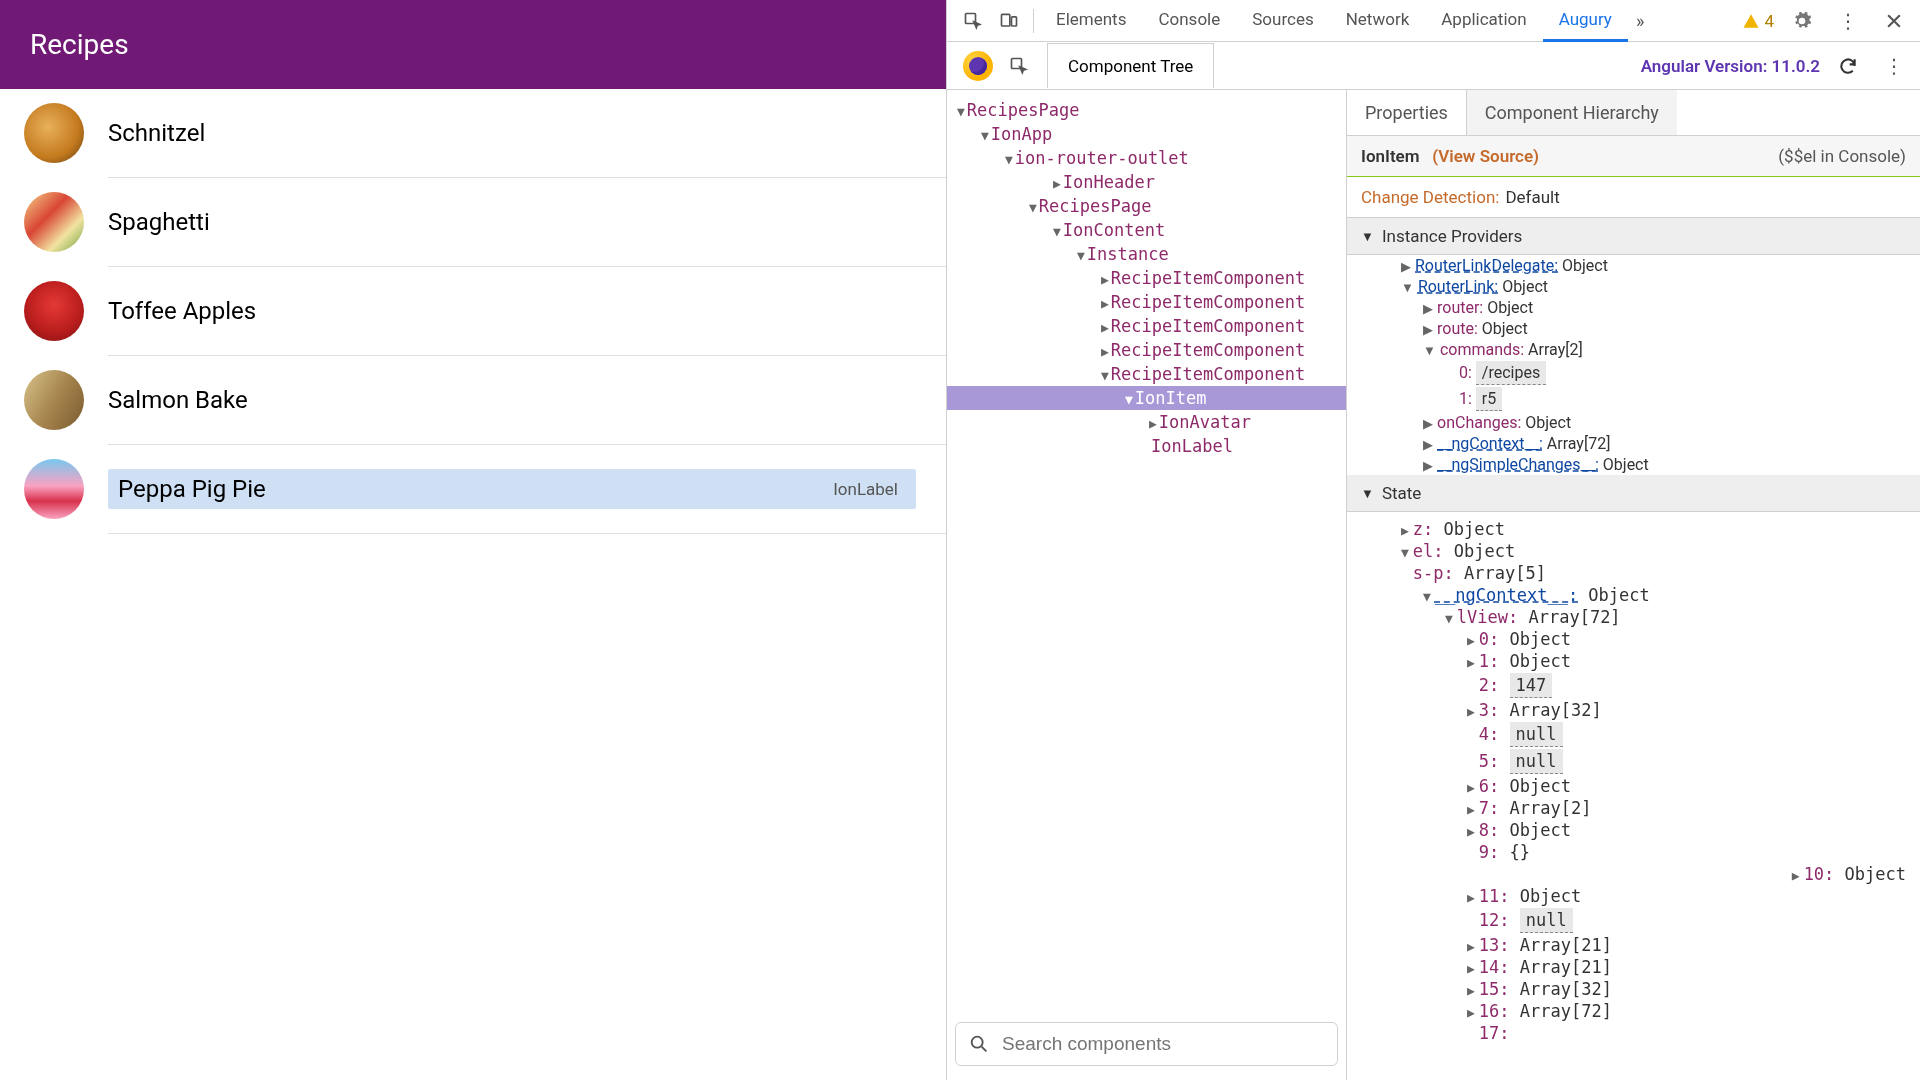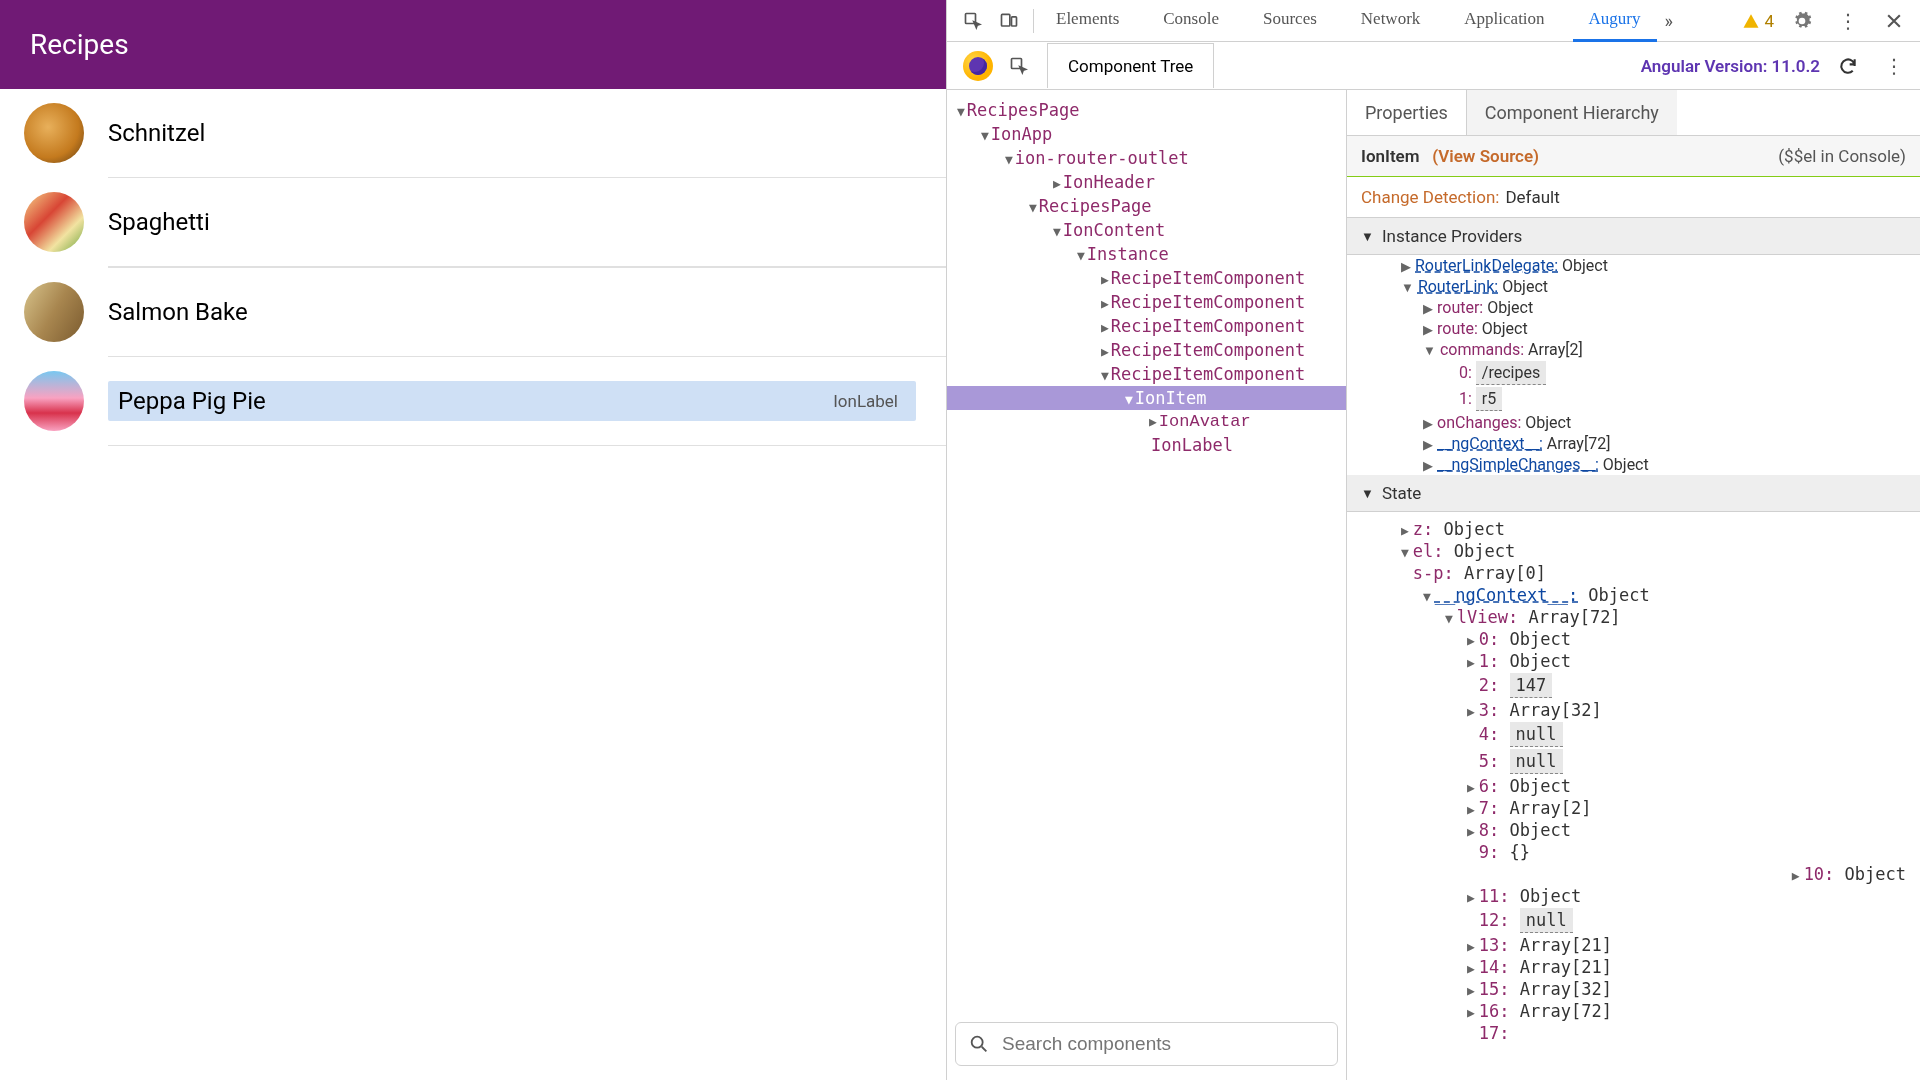--- a/index.html
+++ b/index.html
@@ -19,21 +19,21 @@
 .av2 { background: linear-gradient(135deg, #f7d58a 0%, #d84635 40%, #f2e3a1 70%, #6ba33b 100%); }
 .av3 { background: radial-gradient(circle at 50% 40%, #e53935 0%, #b71c1c 60%, #7a1515 100%); }
 .av4 { background: linear-gradient(120deg, #d8c48c 0%, #a8864f 50%, #7a5a2e 100%); }
 .av5 { background: linear-gradient(180deg, #78c7f0 0%, #f9a2c1 45%, #d8324c 70%, #f9a2c1 100%); }
 
 .devtools { flex: 1; height: 100%; border-left: 1px solid #d0d0d0; display: flex; flex-direction: column; background: #fff; }
 .dt-tabbar { display: flex; align-items: center; border-bottom: 1px solid #d0d0d0; height: 42px; padding: 0 8px; }
 .dt-icon-btn { padding: 8px; display: flex; align-items: center; justify-content: center; color: #555; }
 .dt-icon-btn svg { width: 20px; height: 20px; }
 .dt-divider { width: 1px; height: 24px; background: #d0d0d0; margin: 0 6px; }
-.dt-tabs { display: flex; gap: 12px; font-family: Liberation Serif, serif; }
+.dt-tabs { display: flex; gap: 0; }
 .dt-tab { padding: 10px 16px; font-size: 17px; color: #555; cursor: pointer; }
 .dt-tab.active { color: #1a73e8; border-bottom: 3px solid #1a73e8; }
 .dt-tabbar-right { margin-left: auto; display: flex; align-items: center; gap: 10px; }
 .warning-badge { color: #b08000; font-size: 17px; display: flex; align-items: center; gap: 4px; }
 
 .augury-bar { display: flex; align-items: center; border-bottom: 1px solid #d0d0d0; height: 48px; padding: 0 8px; }
 .augury-logo { width: 30px; height: 30px; border-radius: 50%; background: radial-gradient(circle at 35% 35%, #ffd84d 0%, #ffb400 60%); display: flex; align-items: center; justify-content: center; margin: 0 8px; }
 .augury-logo-inner { width: 18px; height: 18px; border-radius: 50%; background: #5e35b1; box-shadow: inset -3px -3px 0 #4527a0; }
 .augury-tab { border: 1px solid #d0d0d0; border-bottom: none; padding: 12px 20px; font-size: 17px; background: #fff; margin-left: 10px; }
 .augury-right { margin-left: auto; display: flex; align-items: center; gap: 10px; color: #5e35b1; font-size: 17px; font-weight: 600; }
@@ -84,20 +84,24 @@
       <div class="recipe-item">
         <div class="recipe-avatar av1"></div>
         <span class="recipe-title">Schnitzel</span>
       </div>
       <div class="recipe-divider"></div>
       <div class="recipe-item">
         <div class="recipe-avatar av2"></div>
         <span class="recipe-title">Spaghetti</span>
       </div>
       <div class="recipe-divider"></div>
+      <div class="recipe-item">
+        <div class="recipe-avatar av3"></div>
+        <span class="recipe-title">Toffee Apples</span>
+      </div>
       <div class="recipe-divider"></div>
       <div class="recipe-item">
         <div class="recipe-avatar av4"></div>
         <span class="recipe-title">Salmon Bake</span>
       </div>
       <div class="recipe-divider"></div>
       <div class="recipe-item highlighted">
         <div class="recipe-avatar av5"></div>
         <div class="recipe-highlight-box">
           <span class="recipe-title">Peppa Pig Pie</span>
@@ -187,21 +191,21 @@
           <div class="tree-node" style="padding-left: 106px;"><span class="arrow">▶</span><span class="name">IonHeader</span></div>
           <div class="tree-node" style="padding-left: 82px;"><span class="arrow">▼</span><span class="name">RecipesPage</span></div>
           <div class="tree-node" style="padding-left: 106px;"><span class="arrow">▼</span><span class="name">IonContent</span></div>
           <div class="tree-node" style="padding-left: 130px;"><span class="arrow">▼</span><span class="name">Instance</span></div>
           <div class="tree-node" style="padding-left: 154px;"><span class="arrow">▶</span><span class="name">RecipeItemComponent</span></div>
           <div class="tree-node" style="padding-left: 154px;"><span class="arrow">▶</span><span class="name">RecipeItemComponent</span></div>
           <div class="tree-node" style="padding-left: 154px;"><span class="arrow">▶</span><span class="name">RecipeItemComponent</span></div>
           <div class="tree-node" style="padding-left: 154px;"><span class="arrow">▶</span><span class="name">RecipeItemComponent</span></div>
           <div class="tree-node" style="padding-left: 154px;"><span class="arrow">▼</span><span class="name">RecipeItemComponent</span></div>
           <div class="tree-node selected" style="padding-left: 178px;"><span class="arrow">▼</span><span class="name">IonItem</span></div>
-          <div class="tree-node" style="padding-left: 202px; font-family: Liberation Mono, monospace;"><span class="arrow">▶</span><span class="name">IonAvatar</span></div>
+          <div class="tree-node" style="padding-left: 202px;"><span class="arrow">▶</span><span class="name">IonAvatar</span></div>
           <div class="tree-node" style="padding-left: 202px;"><span class="arrow"></span><span class="name">IonLabel</span></div>
         </div>
       <div class="search-box">
         <svg viewBox="0 0 24 24" fill="none" stroke="currentColor" stroke-width="2">
             <circle cx="10" cy="10" r="6"></circle>
             <path d="M20 20l-5-5"></path>
           </svg>
         <input type="text" placeholder="Search components" style="">
       </div>
     </div>
@@ -238,21 +242,21 @@
           <div class="p-row" style="padding-left: 76px;"><span class="arrow">▶</span><span class="p-ukey">__ngContext__:</span><span class="p-val"> Array[72]</span></div>
           <div class="p-row" style="padding-left: 76px;"><span class="arrow">▶</span><span class="p-ukey">__ngSimpleChanges__:</span><span class="p-val"> Object</span></div>
         </div>
       <div class="section-head">
         <span class="arrow" style="font-size:13px;">▼</span>
         <span>State</span>
       </div>
       <div class="props-body" id="state-rows">
           <div class="p-row" style="padding-left: 54px;"><span class="arrow">▶</span><span class="p-key">z:</span><span class="p-val"> Object</span></div>
           <div class="p-row" style="padding-left: 54px;"><span class="arrow">▼</span><span class="p-key">el:</span><span class="p-val"> Object</span></div>
-          <div class="p-row" style="padding-left: 54px;"><span class="arrow" style="visibility:hidden;">▶</span><span class="p-key">s-p:</span><span class="p-val"> Array[0]</span></div>
+          <div class="p-row" style="padding-left: 54px;"><span class="arrow" style="visibility:hidden;">▶</span><span class="p-key">s-p:</span><span class="p-val"> Array[5]</span></div>
           <div class="p-row" style="padding-left: 76px;"><span class="arrow">▼</span><span class="p-ukey">__ngContext__:</span><span class="p-val"> Object</span></div>
           <div class="p-row" style="padding-left: 98px;"><span class="arrow">▼</span><span class="p-key">lView:</span><span class="p-val"> Array[72]</span></div>
           <div class="p-row" style="padding-left: 120px;"><span class="arrow">▶</span><span class="p-key">0:</span><span class="p-val"> Object</span></div>
           <div class="p-row" style="padding-left: 120px;"><span class="arrow">▶</span><span class="p-key">1:</span><span class="p-val"> Object</span></div>
           <div class="p-row" style="padding-left: 120px;"><span class="arrow" style="visibility:hidden;">▶</span><span class="p-key">2:</span> <span class="p-box">147</span></div>
           <div class="p-row" style="padding-left: 120px;"><span class="arrow">▶</span><span class="p-key">3:</span><span class="p-val"> Array[32]</span></div>
           <div class="p-row" style="padding-left: 120px;"><span class="arrow" style="visibility:hidden;">▶</span><span class="p-key">4:</span> <span class="p-box">null</span></div>
           <div class="p-row" style="padding-left: 120px;"><span class="arrow" style="visibility:hidden;">▶</span><span class="p-key">5:</span> <span class="p-box">null</span></div>
           <div class="p-row" style="padding-left: 120px;"><span class="arrow">▶</span><span class="p-key">6:</span><span class="p-val"> Object</span></div>
           <div class="p-row" style="padding-left: 120px;"><span class="arrow">▶</span><span class="p-key">7:</span><span class="p-val"> Array[2]</span></div>

